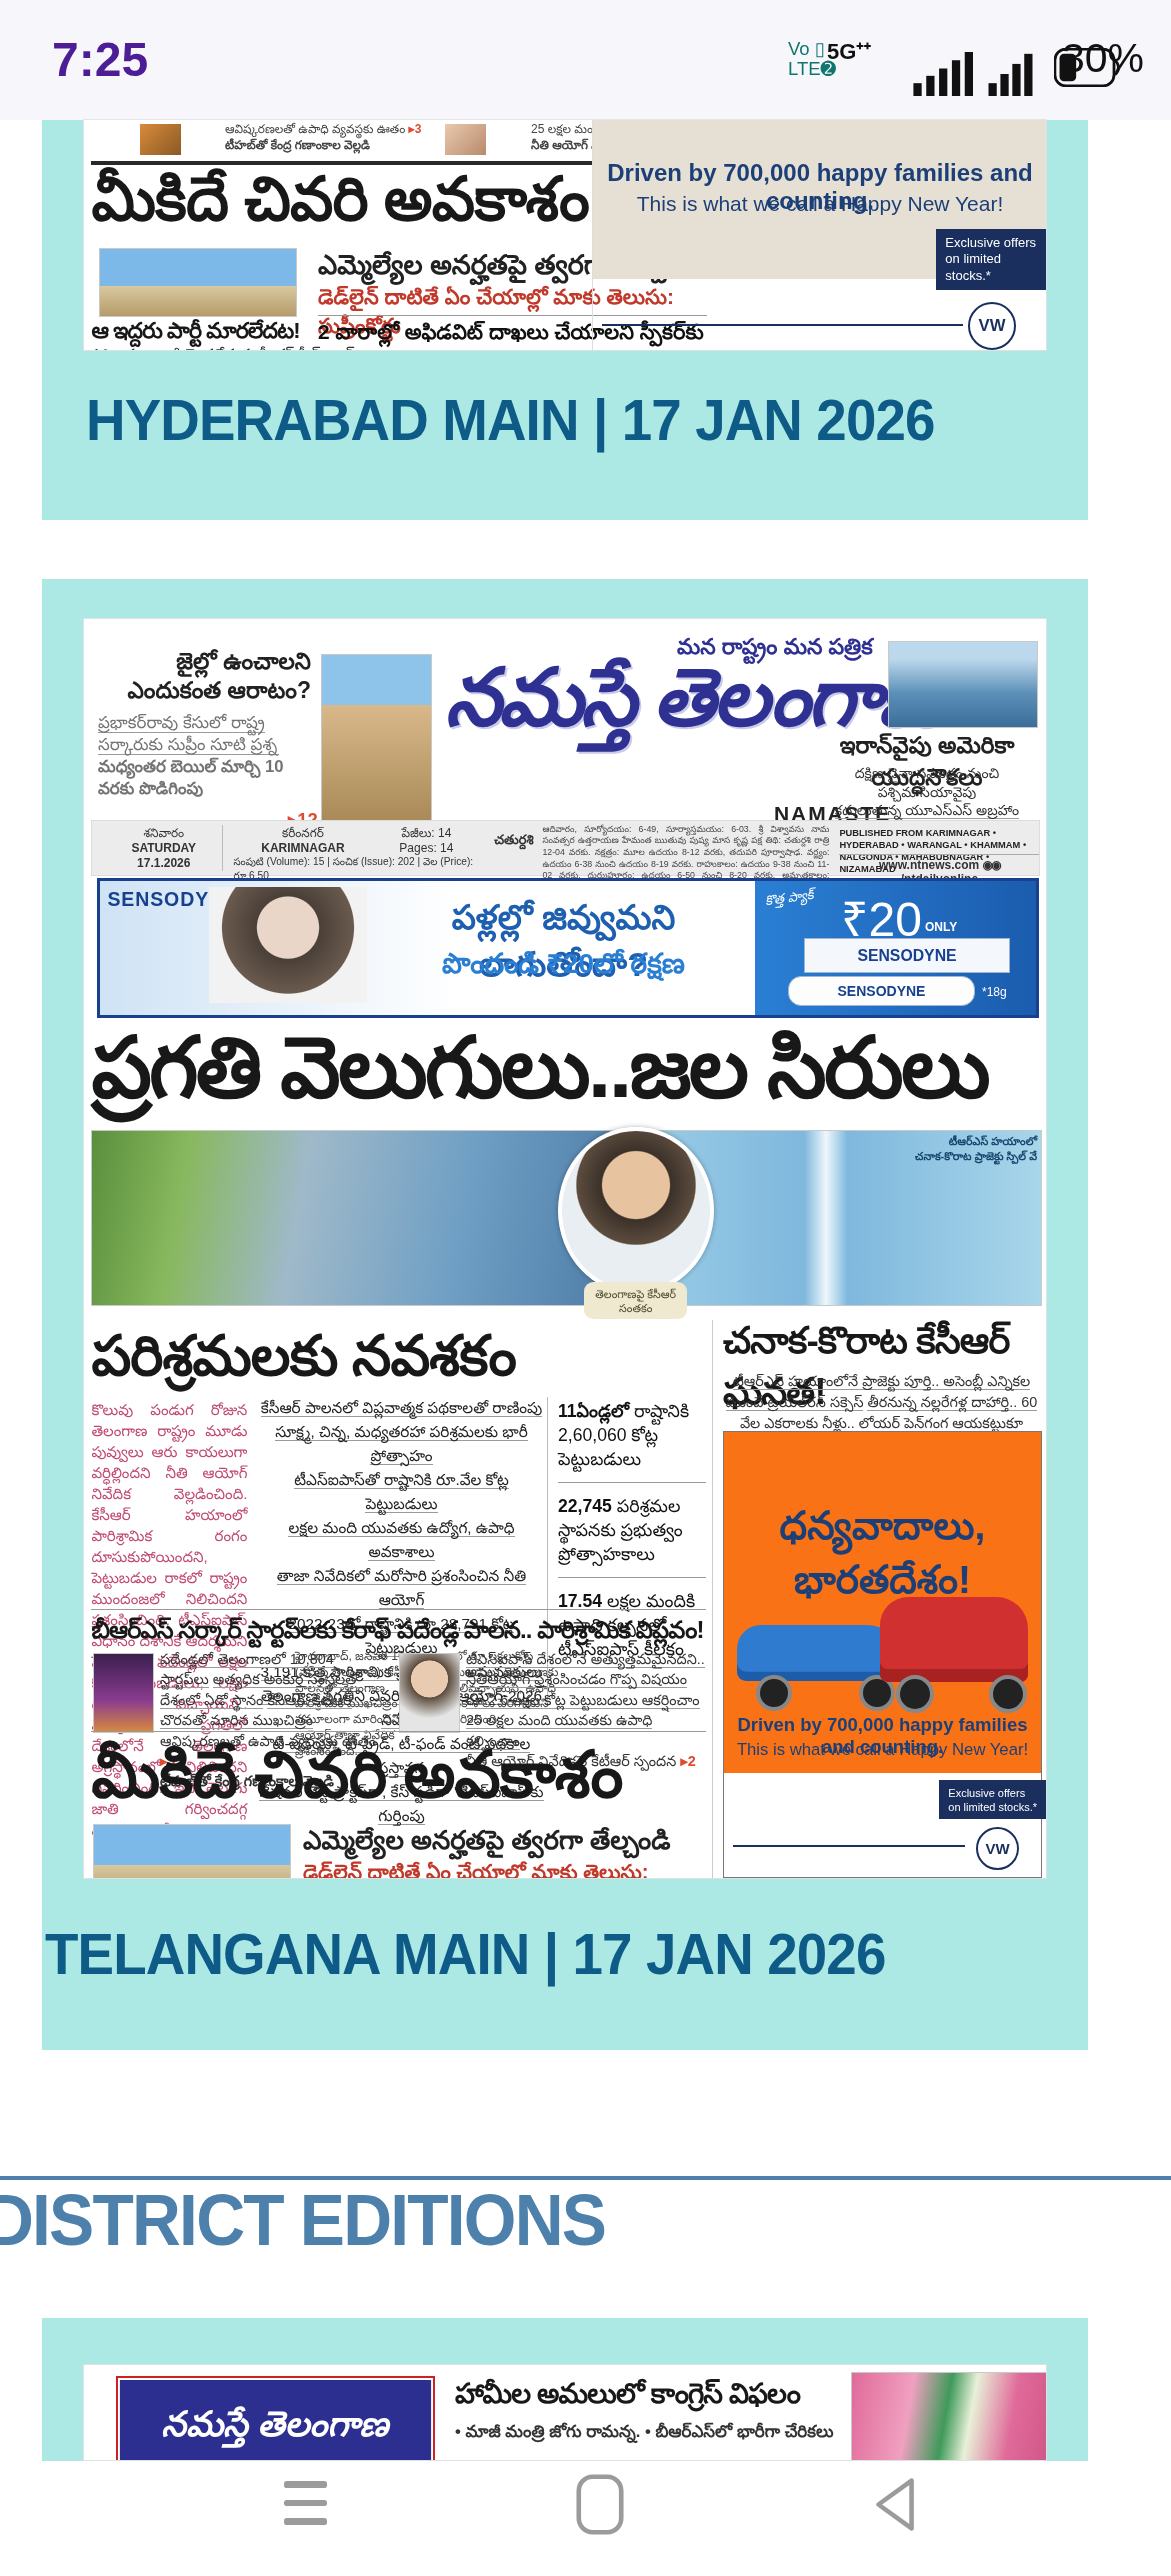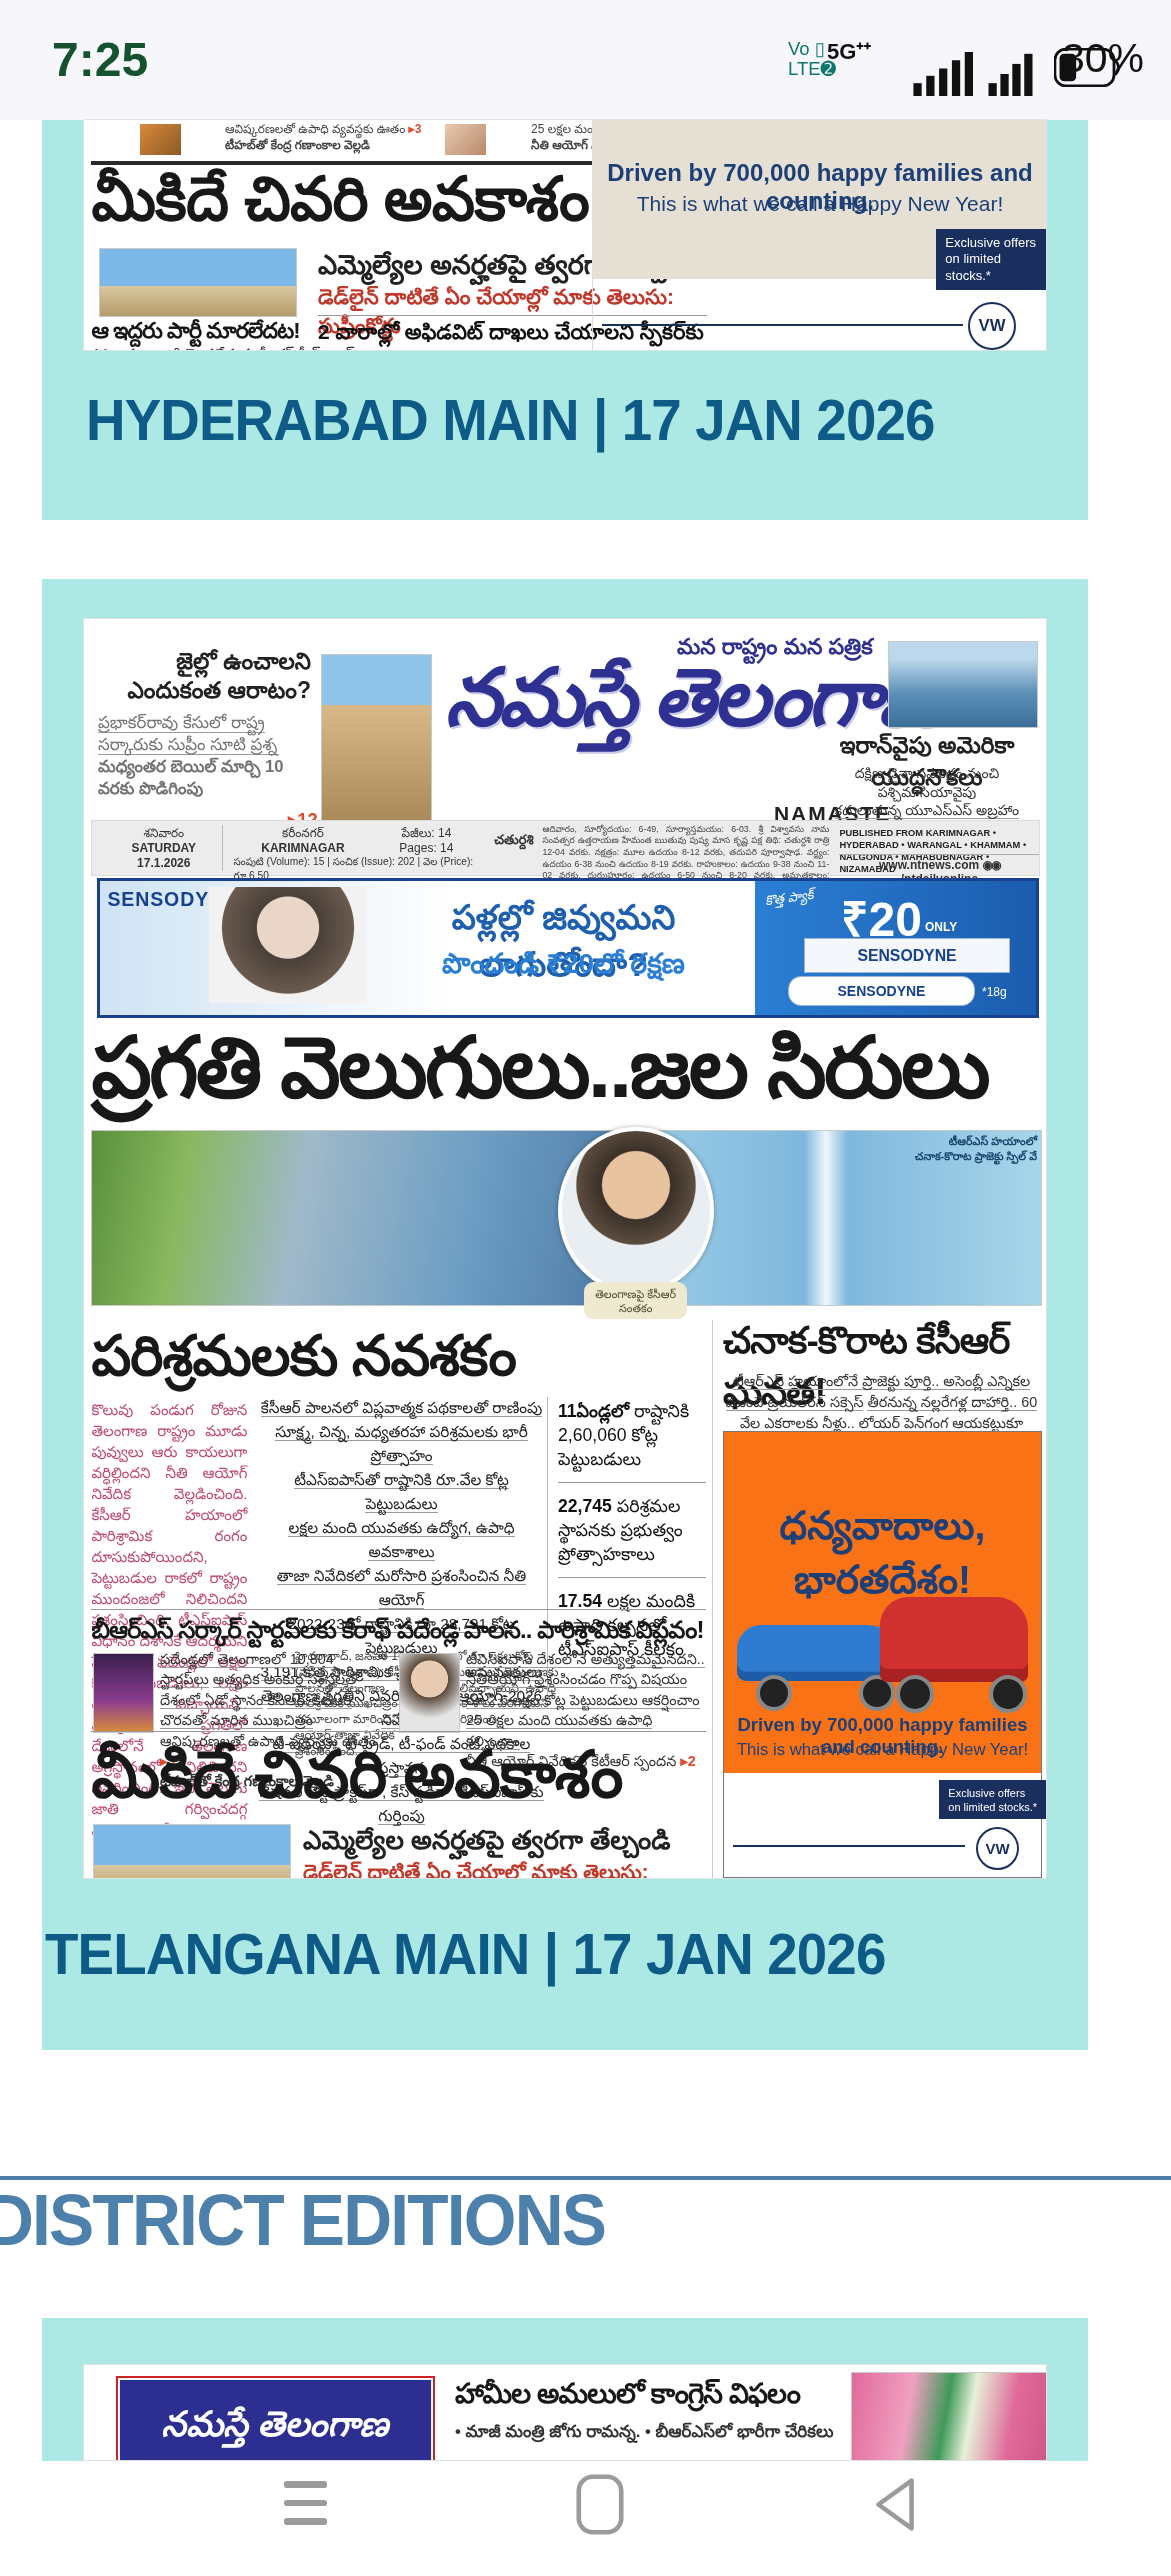--- a/index.html
+++ b/index.html
@@ -1,21 +1,21 @@
 <!DOCTYPE html>
 <html style="font-size:15px"><head>
 <meta charset="utf-8">
 <style>
   html,body{margin:0;padding:0;}
   body{width:1171px;height:2576px;position:relative;background:#ffffff;
        font-family:"Liberation Sans",sans-serif;overflow:hidden;}
   .abs{position:absolute;}
   
   .statusbar{left:0;top:0;width:1171px;height:120px;background:#f7f7fb;}
-  .time{left:52px;top:31.5px;font-size:48px;font-weight:600;color:#14532d;}
+  .time{left:52px;top:31.5px;font-size:48px;font-weight:600;color:#4c1d95;}
   .volte{left:788px;top:39px;font-size:18.5px;font-weight:400;color:#0f766e;line-height:20.4px;}
   .net5g{left:827px;top:35px;font-size:22px;font-weight:700;color:#111;}
   .pct{left:1060px;top:37px;font-size:41px;font-weight:500;color:#111;}
   
   .card{background:#ace9e4;}
   .page{background:#ffffff;box-shadow:0 0 0 0.9px #e3e3e3;overflow:hidden;}
   .caption{font-size:57px;font-weight:600;color:#0d5b86;letter-spacing:-0.9px;
            transform:scaleX(.96);transform-origin:left center;white-space:nowrap;}
   
   .h-black{color:#181818;font-weight:700;letter-spacing:-0.9px;}
@@ -152,21 +152,21 @@
         <span>www.ntnews.com</span>  <span style="letter-spacing:-1.9px">◉◉</span> <span>/ntdailyonline</span>
       </div>
     </div>
 
     <div class="abs" style="left:13px;top:259px;width:936px;height:134px;border:3.7px solid #17418f;background:linear-gradient(90deg,#cfe3f5 0%,#ffffff 38%,#ffffff 70%,#2a7fd4 70%,#1b5cae 100%)">
       <div class="abs" style="left:7.4px;top:7.4px;font-size:19.5px;font-weight:800;color:#17418f;letter-spacing:0.9px">SENSODYNE</div>
       <div class="abs" style="left:109px;top:5.6px;width:158px;height:116px;background:radial-gradient(circle at 50% 35%,#e9d6c8 28%,#4a4038 29%,#6b5a4e 60%,#f2f2f2 61%)"></div>
       <div class="abs" style="left:278px;top:16.7px;width:371px;text-align:center;font-size:34px;font-weight:700;color:#1e5fb0">పళ్లల్లో జివ్వుమని లాగుతోందా?</div>
       <div class="abs" style="left:306px;top:67px;width:315px;text-align:center;font-size:28px;font-weight:700;color:#2a7fd4">పొందండి ₹20లో రక్షణ</div>
       <div class="abs" style="left:665px;top:9.3px;font-size:13px;font-style:italic;color:#fff;transform:rotate(-8deg)">కొత్త ప్యాక్</div>
-      <div class="abs" style="left:741px;top:3.7px;font-size:48px;font-weight:700;color:#fff">₹20</div>
+      <div class="abs" style="left:741px;top:3.7px;font-size:48px;font-weight:400;color:#fff">₹20</div>
       <div class="abs" style="left:825px;top:39px;font-size:12px;font-weight:700;color:#fff">ONLY</div>
       <div class="abs" style="left:704px;top:57px;width:204px;height:33px;background:#f4f7fb;border:0.9px solid #9db6d8;color:#17418f;font-size:15.8px;font-weight:800;text-align:center;line-height:33px"><span>SENSODYNE</span></div>
       <div class="abs" style="left:688px;top:95px;width:185px;height:28px;background:#fdfdfd;border:0.9px solid #9db6d8;border-radius:13px;color:#17418f;font-size:14px;font-weight:800;text-align:center;line-height:28px"><span>SENSODYNE</span></div>
       <div class="abs" style="left:882px;top:104px;font-size:12px;color:#fff">*18g</div>
     </div>
 
     <div class="abs h-black" style="left:7.4px;top:400px;width:949px;font-size:85px;letter-spacing:-2.8px;white-space:nowrap">ప్రగతి వెలుగులు..జల సిరులు</div>
 
     <div class="abs photo" style="left:7.4px;top:511px;width:519px;height:174px;background:linear-gradient(100deg,#5a8f3c 0%,#88b85e 18%,#9fb9c9 40%,#6f9fc4 70%,#4f7da8 100%)"></div>
     <div class="abs photo" style="left:526px;top:511px;width:430px;height:174px;background:linear-gradient(90deg,#9fd0e8 0%,#7fb8dd 45%,#eef7fb 50%,#7fb8dd 55%,#a8d6ea 100%)"></div>

